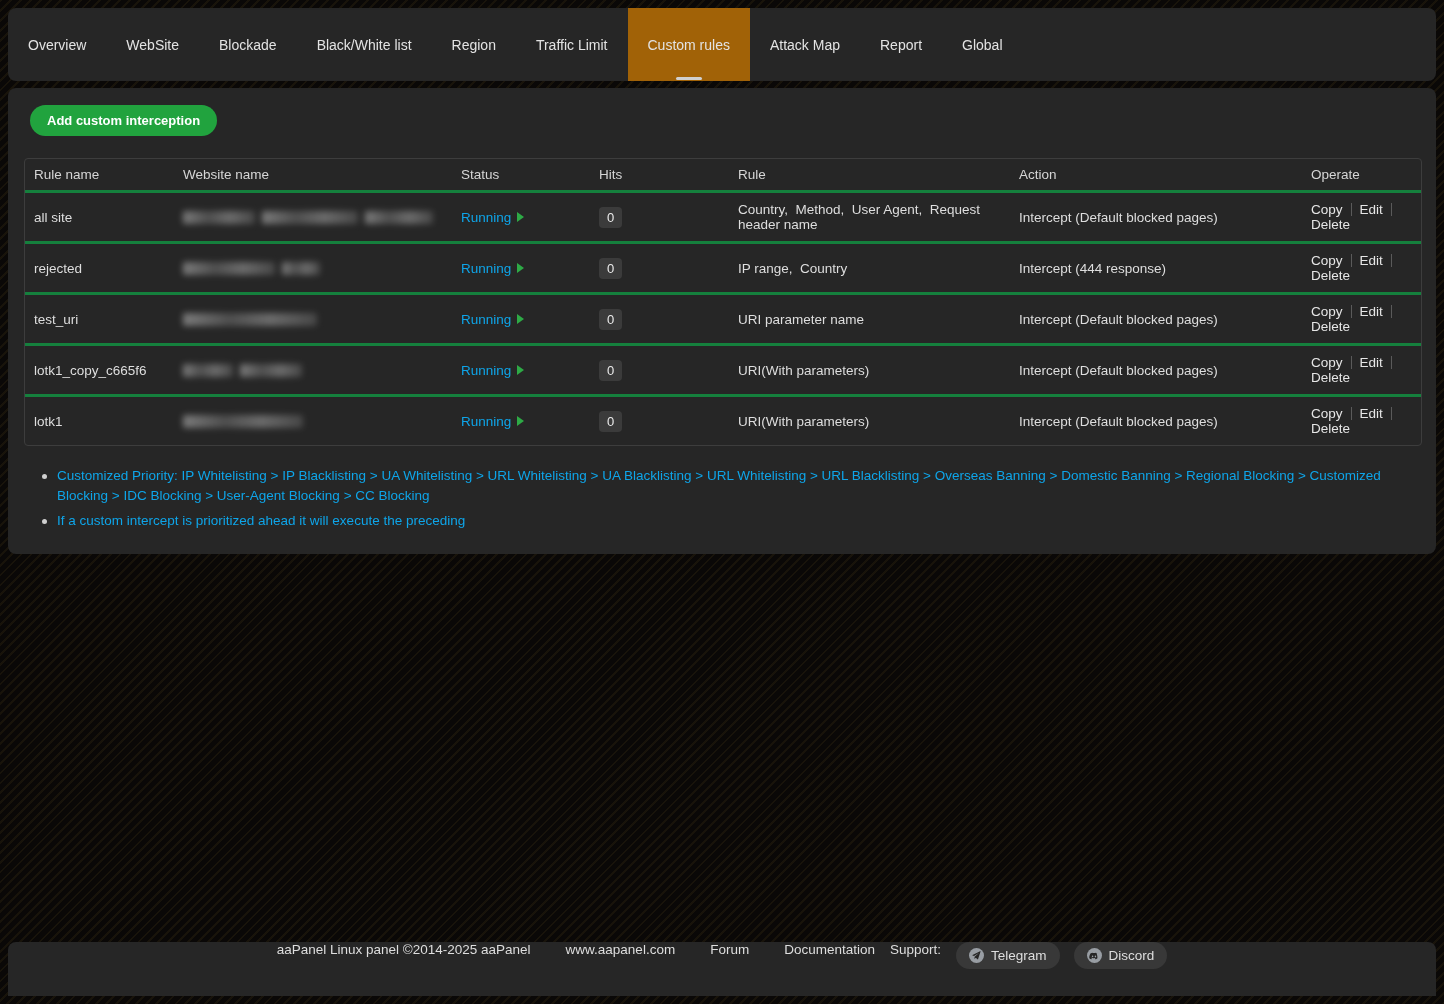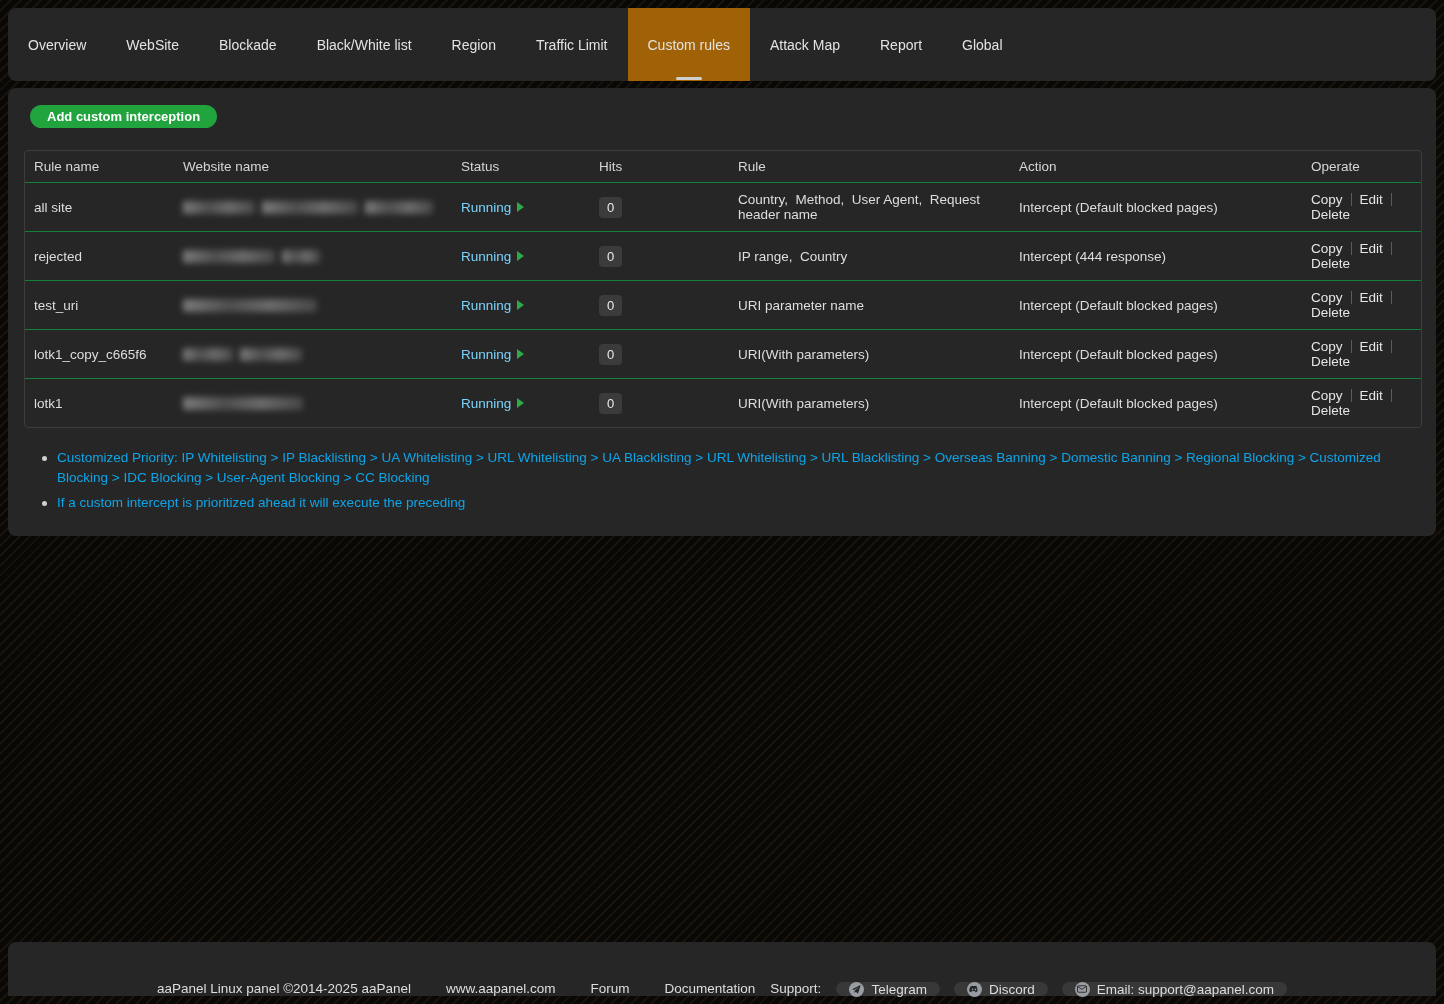--- a/index.html
+++ b/index.html
@@ -28,42 +28,42 @@
     width:26px; height:3px; border-radius:2px; background:#cfcfcf;
   }
   .tab.active .underline { display:block; }
 
   
   .main { padding:17px 16px 18px 16px; }
   .btn-add {
     border:none; outline:none; cursor:pointer;
     background:#21a33e; color:#ffffff;
     font-family:inherit; font-size:13px; font-weight:700;
-    height:23px; padding:0 17px; border-radius:16px;
+    height:31px; padding:0 17px; border-radius:16px;
     margin-left:6px; margin-bottom:14px;
   }
 
   table.rules {
     width:1396px; margin:8px auto; border-collapse:separate; border-spacing:0;
     border:1px solid #3d3d3d; border-radius:4px;
     table-layout:fixed; font-size:13.5px;
   }
   th, td { text-align:left; vertical-align:middle; padding:9px 10px; color:#dedede; }
   thead th { font-weight:400; color:#d6d6d6; padding:8px 10px; }
-  tbody td { border-top:1px solid #15803d; }
+  tbody td { border-top:3px solid #15803d; }
   th:first-child, td:first-child { padding-left:9px; }
   .col-operate, .c-operate { text-align:left; padding-right:10px; }
 
   .blur-wrap { display:flex; align-items:center; gap:7px; filter:blur(3px); opacity:.85; }
   .blur-seg {
     height:13px; border-radius:2px;
     background:linear-gradient(90deg,#8a8a8a,#555 35%,#777 65%,#4c4c4c);
   }
 
-  .status-running { color:#7dd3fc; display:inline-flex; align-items:center; gap:6px; cursor:pointer; }
+  .status-running { color:#0ea5e9; display:inline-flex; align-items:center; gap:6px; cursor:pointer; }
   .play-icon {
     width:0; height:0; display:inline-block;
     border-left:7px solid #2eaa46; border-top:5px solid transparent; border-bottom:5px solid transparent;
   }
 
   .hits-badge {
     display:inline-flex; align-items:center; justify-content:center;
     min-width:23px; height:21px; padding:0 5px;
     background:#3b3b3b; border-radius:4px; color:#eaeaea; font-size:13px;
   }
@@ -72,27 +72,27 @@
   .op-sep { display:inline-block; width:1px; height:13px; background:#5a5a5a; margin:0 8px; vertical-align:-2px; }
 
   
   .notes { margin:20px 0 0 18px; list-style:none; }
   .notes li { display:flex; gap:10px; font-size:13.5px; color:#0ea5e9; line-height:20px; margin-bottom:5px; max-width:1360px; }
   .notes .dot { flex:0 0 5px; width:5px; height:5px; border-radius:50%; background:#cfcfcf; margin-top:8px; }
 
   
   .footer {
     margin-top:auto; height:54px; border-radius:8px 8px 0 0;
-    display:flex; align-items:flex-end; justify-content:center; gap:15px;
+    display:flex; align-items:flex-start; justify-content:center; gap:15px;
     font-size:13.5px; color:#dedede;
   }
   .footer a { color:#dedede; text-decoration:none; cursor:pointer;margin-left:20px; }
   .pill {
     display:inline-flex; align-items:center; gap:7px;
-    background:#383838; border-radius:14px; height:14px; padding:0 13px; cursor:pointer;
+    background:#383838; border-radius:14px; height:27px; padding:0 13px; cursor:pointer;
   }
   .icon-circle {
     width:15px; height:15px; border-radius:50%; background:#989da3;
     display:inline-flex; align-items:center; justify-content:center;
   }
 </style>
 </head>
 <body>
 
 <nav class="panel navbar" id="navbar">
@@ -314,23 +314,14 @@
 
   <span class="pill">
     <span class="icon-circle">
           <svg viewBox="0 0 12 9" width="10" height="8">
             <path d="M10 1.2C9.2.8 8.4.6 7.6.5l-.2.4a8 8 0 0 0-2.8 0L4.4.5c-.8.1-1.6.3-2.4.7C.6 3.3.2 5.3.4 7.2c.9.7 1.8 1.1 2.7 1.3l.5-.9c-.5-.2-.9-.4-1.3-.7l.3-.2c1.7.8 3.6.8 5.3 0l.3.2c-.4.3-.8.5-1.3.7l.5.9c.9-.2 1.8-.6 2.7-1.3.2-2.2-.3-4-1.1-6zM4.3 6c-.5 0-.9-.5-.9-1s.4-1 .9-1 .9.5.9 1-.4 1-.9 1zm3.4 0c-.5 0-.9-.5-.9-1s.4-1 .9-1 .9.5.9 1-.4 1-.9 1z" fill="#262626"></path>
           </svg>
         </span>
     <span class="pill-label">Discord</span>
   </span>
 
-  <span class="pill">
-    <span class="icon-circle">
-          <svg viewBox="0 0 12 9" width="10" height="8">
-            <rect x=".6" y=".6" width="10.8" height="7.8" rx="1.2" fill="none" stroke="#262626" stroke-width="1.1"></rect>
-            <path d="M.8 1.4 6 5 11.2 1.4" fill="none" stroke="#262626" stroke-width="1.1"></path>
-          </svg>
-        </span>
-    <span class="pill-label">Email: support@aapanel.com</span>
-  </span>
 </span>
 </footer>
 
 </body></html>

